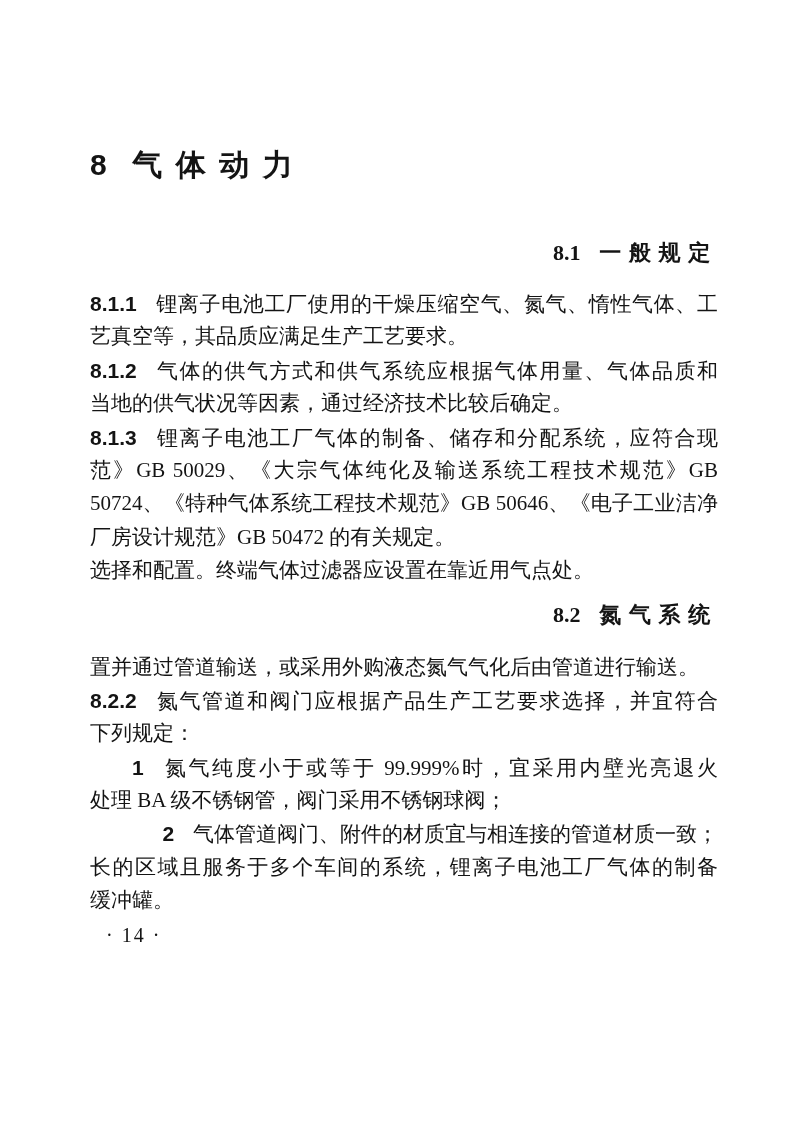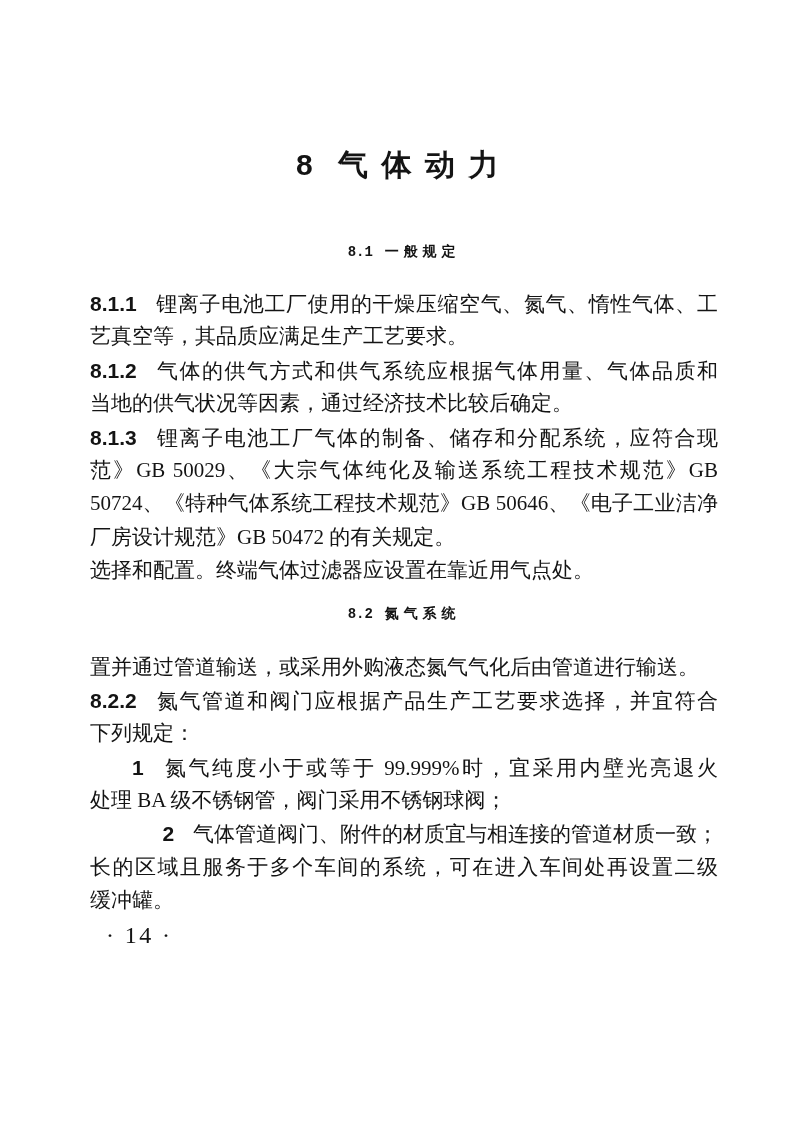--- a/index.html
+++ b/index.html
@@ -19,41 +19,41 @@
     width: 794px;
     height: 1123px;
     padding: 0 76px 0 90px;
     background: #ffffff;
   }
   
   .chapter-title {
     margin-top: 146px;
     height: 38px;
     line-height: 38px;
-    text-align: center;
+    text-align: left;
     font-family: "Liberation Sans", "DejaVu Sans", sans-serif;
     font-weight: 700;
     font-size: 30px;
   }
   .chapter-title .ch-num {
     margin-right: 0.85em;
     letter-spacing: 0;
   }
   .chapter-title .ch-text {
     letter-spacing: 0.45em;
   }
   
   .sec-heading {
     margin: 13px 0 23px 0;
     height: 27px;
     line-height: 27px;
-    text-align: center;
-    font-family: Liberation Mono, monospace;
+    text-align: right;
+    font-family: Liberation Serif, serif;
     font-weight: 700;
-    font-size: 14px;
+    font-size: 22px;
   }
   .sec-heading:first-child {
     margin-top: 55px;
     margin-bottom: 21px;
   }
   .sec-heading .sec-num {
     margin-right: 0.85em;
   }
   .sec-heading .sec-title {
     letter-spacing: 0.35em;
@@ -78,21 +78,21 @@
     font-family: "Liberation Sans", "DejaVu Sans", sans-serif;
     font-weight: 700;
     margin-right: 0.9em;
   }
   
   .page-footer {
     margin-top: 1px;
     padding-left: 16px;
     height: 32px;
     line-height: 32px;
-    font-size: 24px;
+    font-size: 20px;
     letter-spacing: 0.1em;
   }
 </style>
 </head>
 <body>
 
 <div class="sheet">
 
   <div class="chapter-title">
     <span class="ch-num">8</span><span class="ch-text">气体动力</span>
@@ -109,19 +109,19 @@
       <div class="line fill">50724、《特种气体系统工程技术规范》GB 50646、《电子工业洁净</div>
       <div class="line">厂房设计规范》GB 50472 的有关规定。</div>
       <div class="line">选择和配置。终端气体过滤器应设置在靠近用气点处。</div>
       <div class="sec-heading"><span class="sec-num">8.2</span><span class="sec-title">氮气系统</span></div>
       <div class="line">置并通过管道输送，或采用外购液态氮气气化后由管道进行输送。</div>
       <div class="line fill"><span class="num">8.2.2</span><span>氮气管道和阀门应根据产品生产工艺要求选择，并宜符合</span></div>
       <div class="line">下列规定：</div>
       <div class="line fill indent"><span class="num">1</span><span>氮气纯度小于或等于 99.999%时，宜采用内壁光亮退火</span></div>
       <div class="line">处理 BA 级不锈钢管，阀门采用不锈钢球阀；</div>
       <div class="line indent"><span class="num">2</span><span>气体管道阀门、附件的材质宜与相连接的管道材质一致；</span></div>
-      <div class="line fill">长的区域且服务于多个车间的系统，可在进入车间处再设置二级</div>
+      <div class="line fill">长的区域且服务于多个车间的系统，锂离子电池工厂气体的制备</div>
       <div class="line">缓冲罐。</div>
     </div>
 
   <div class="page-footer">· 14 ·</div>
 
 </div>
 
 </body></html>

